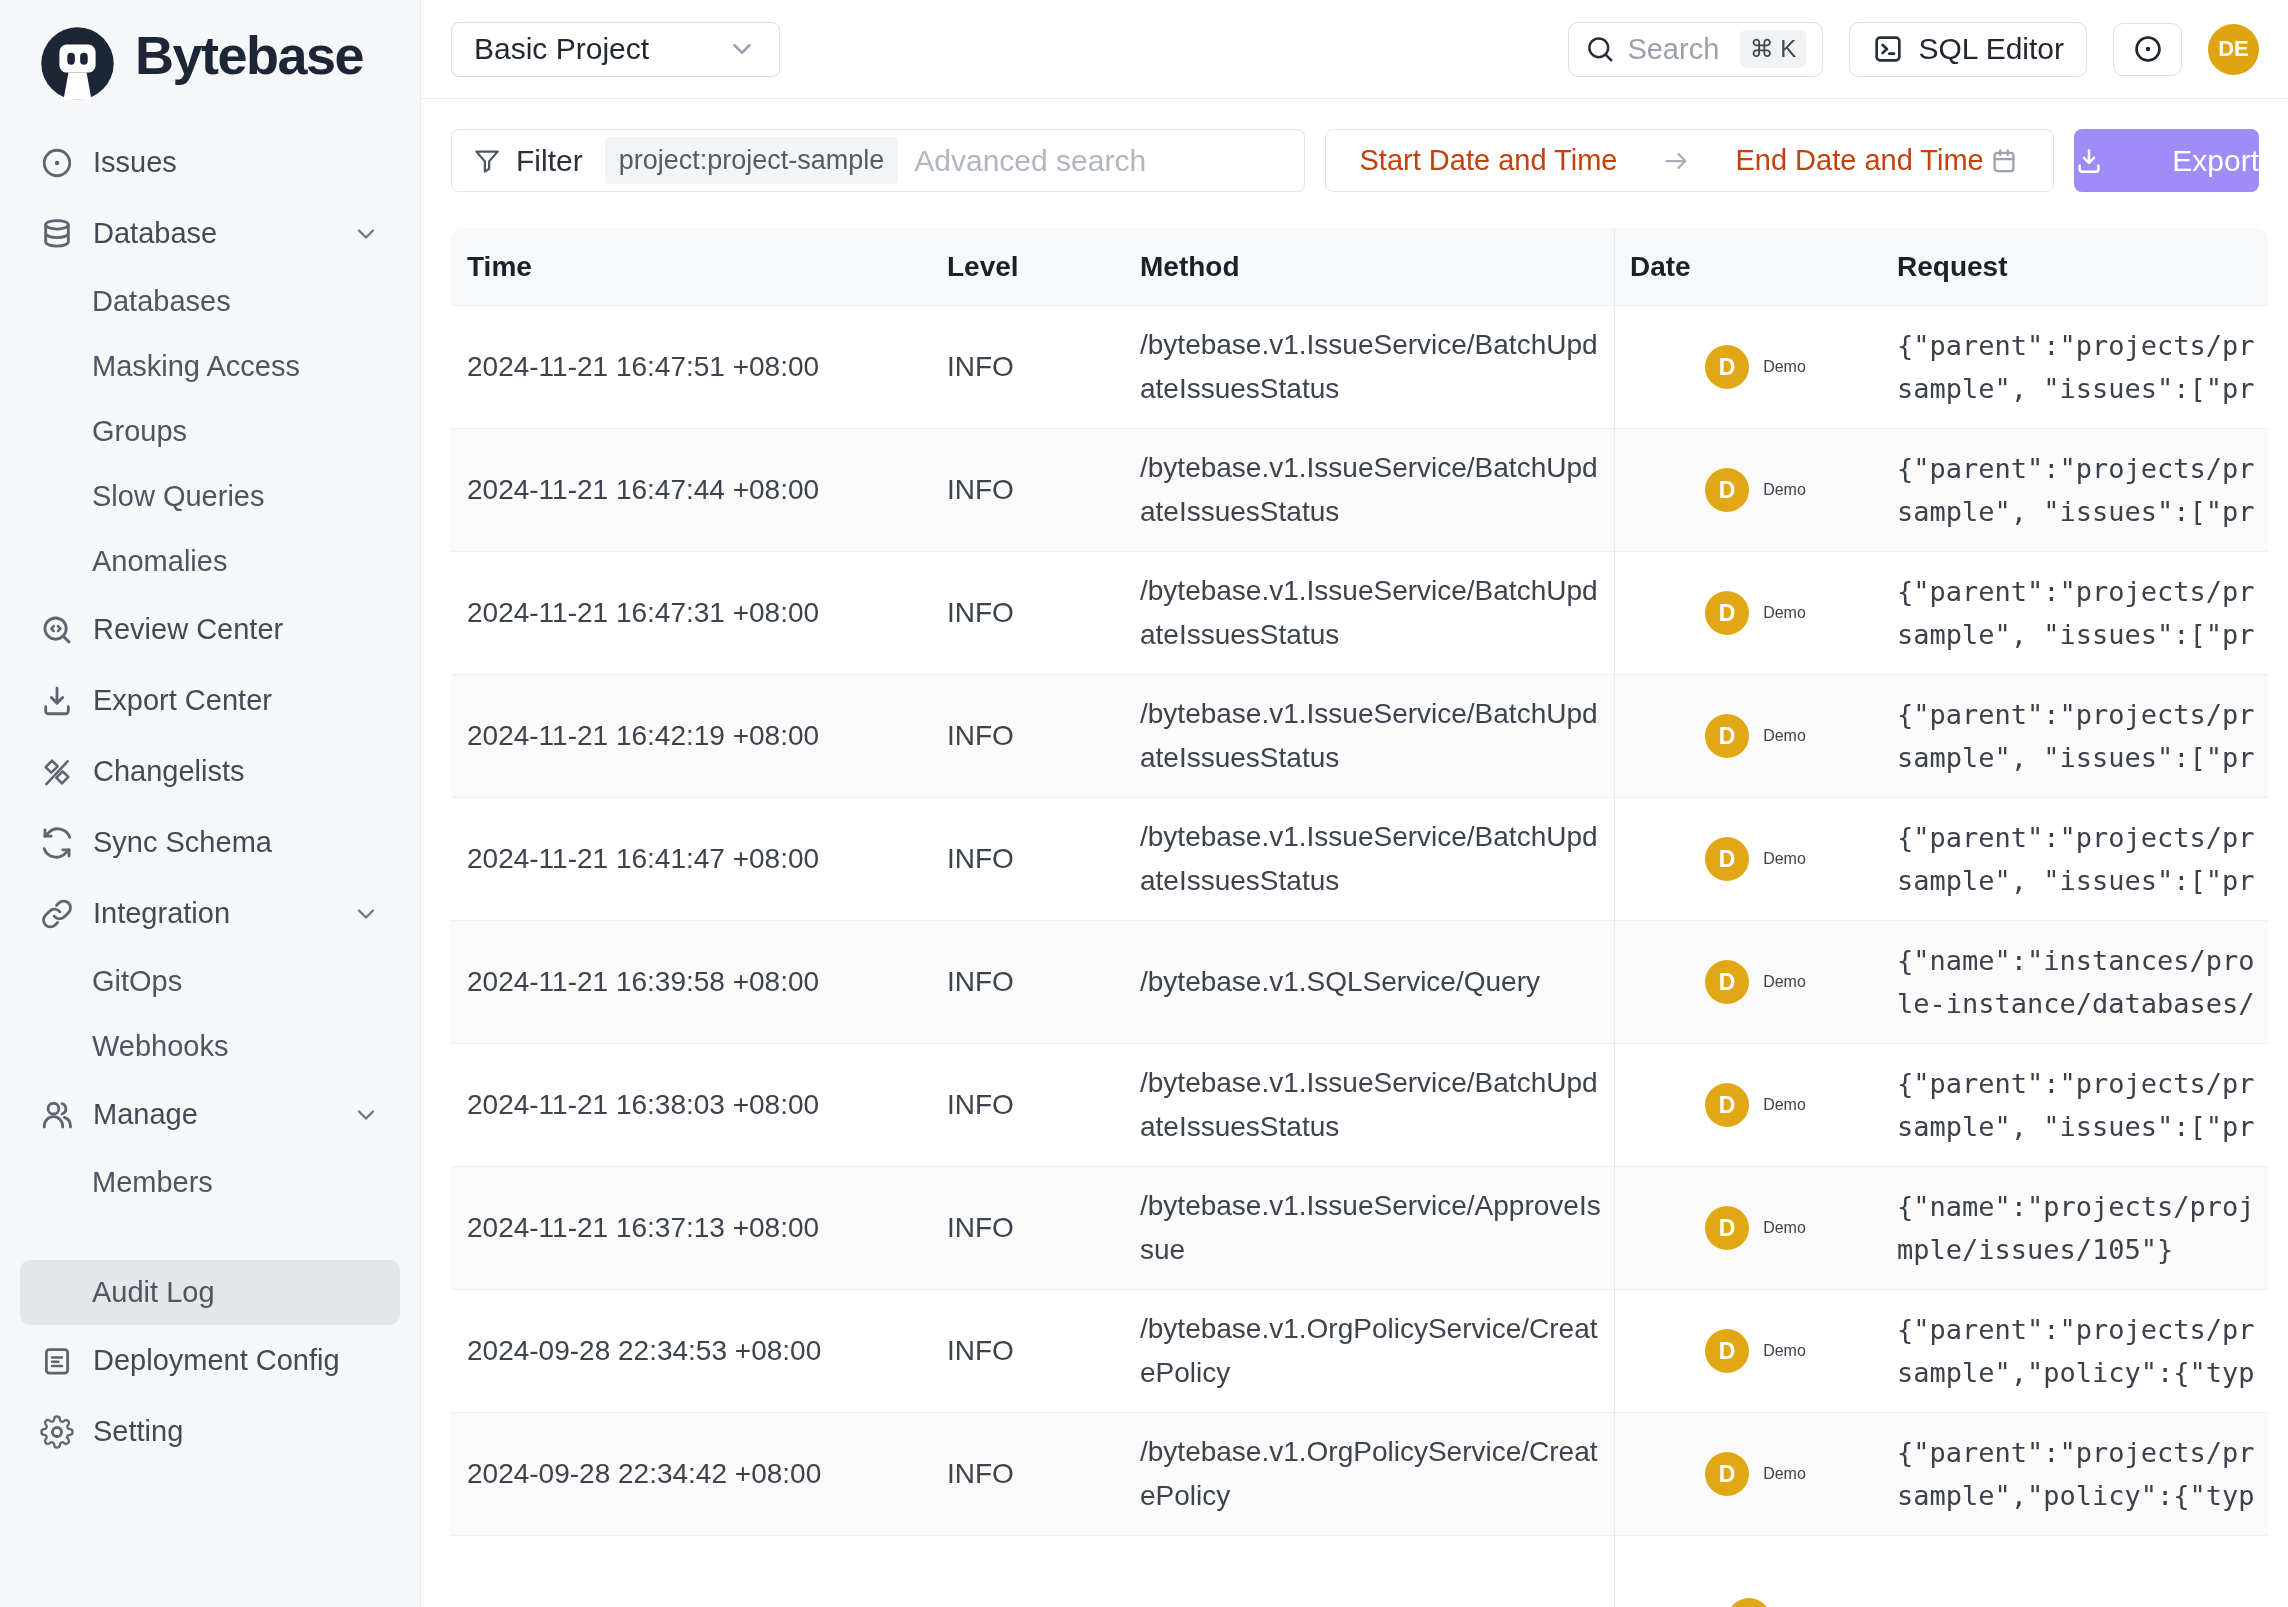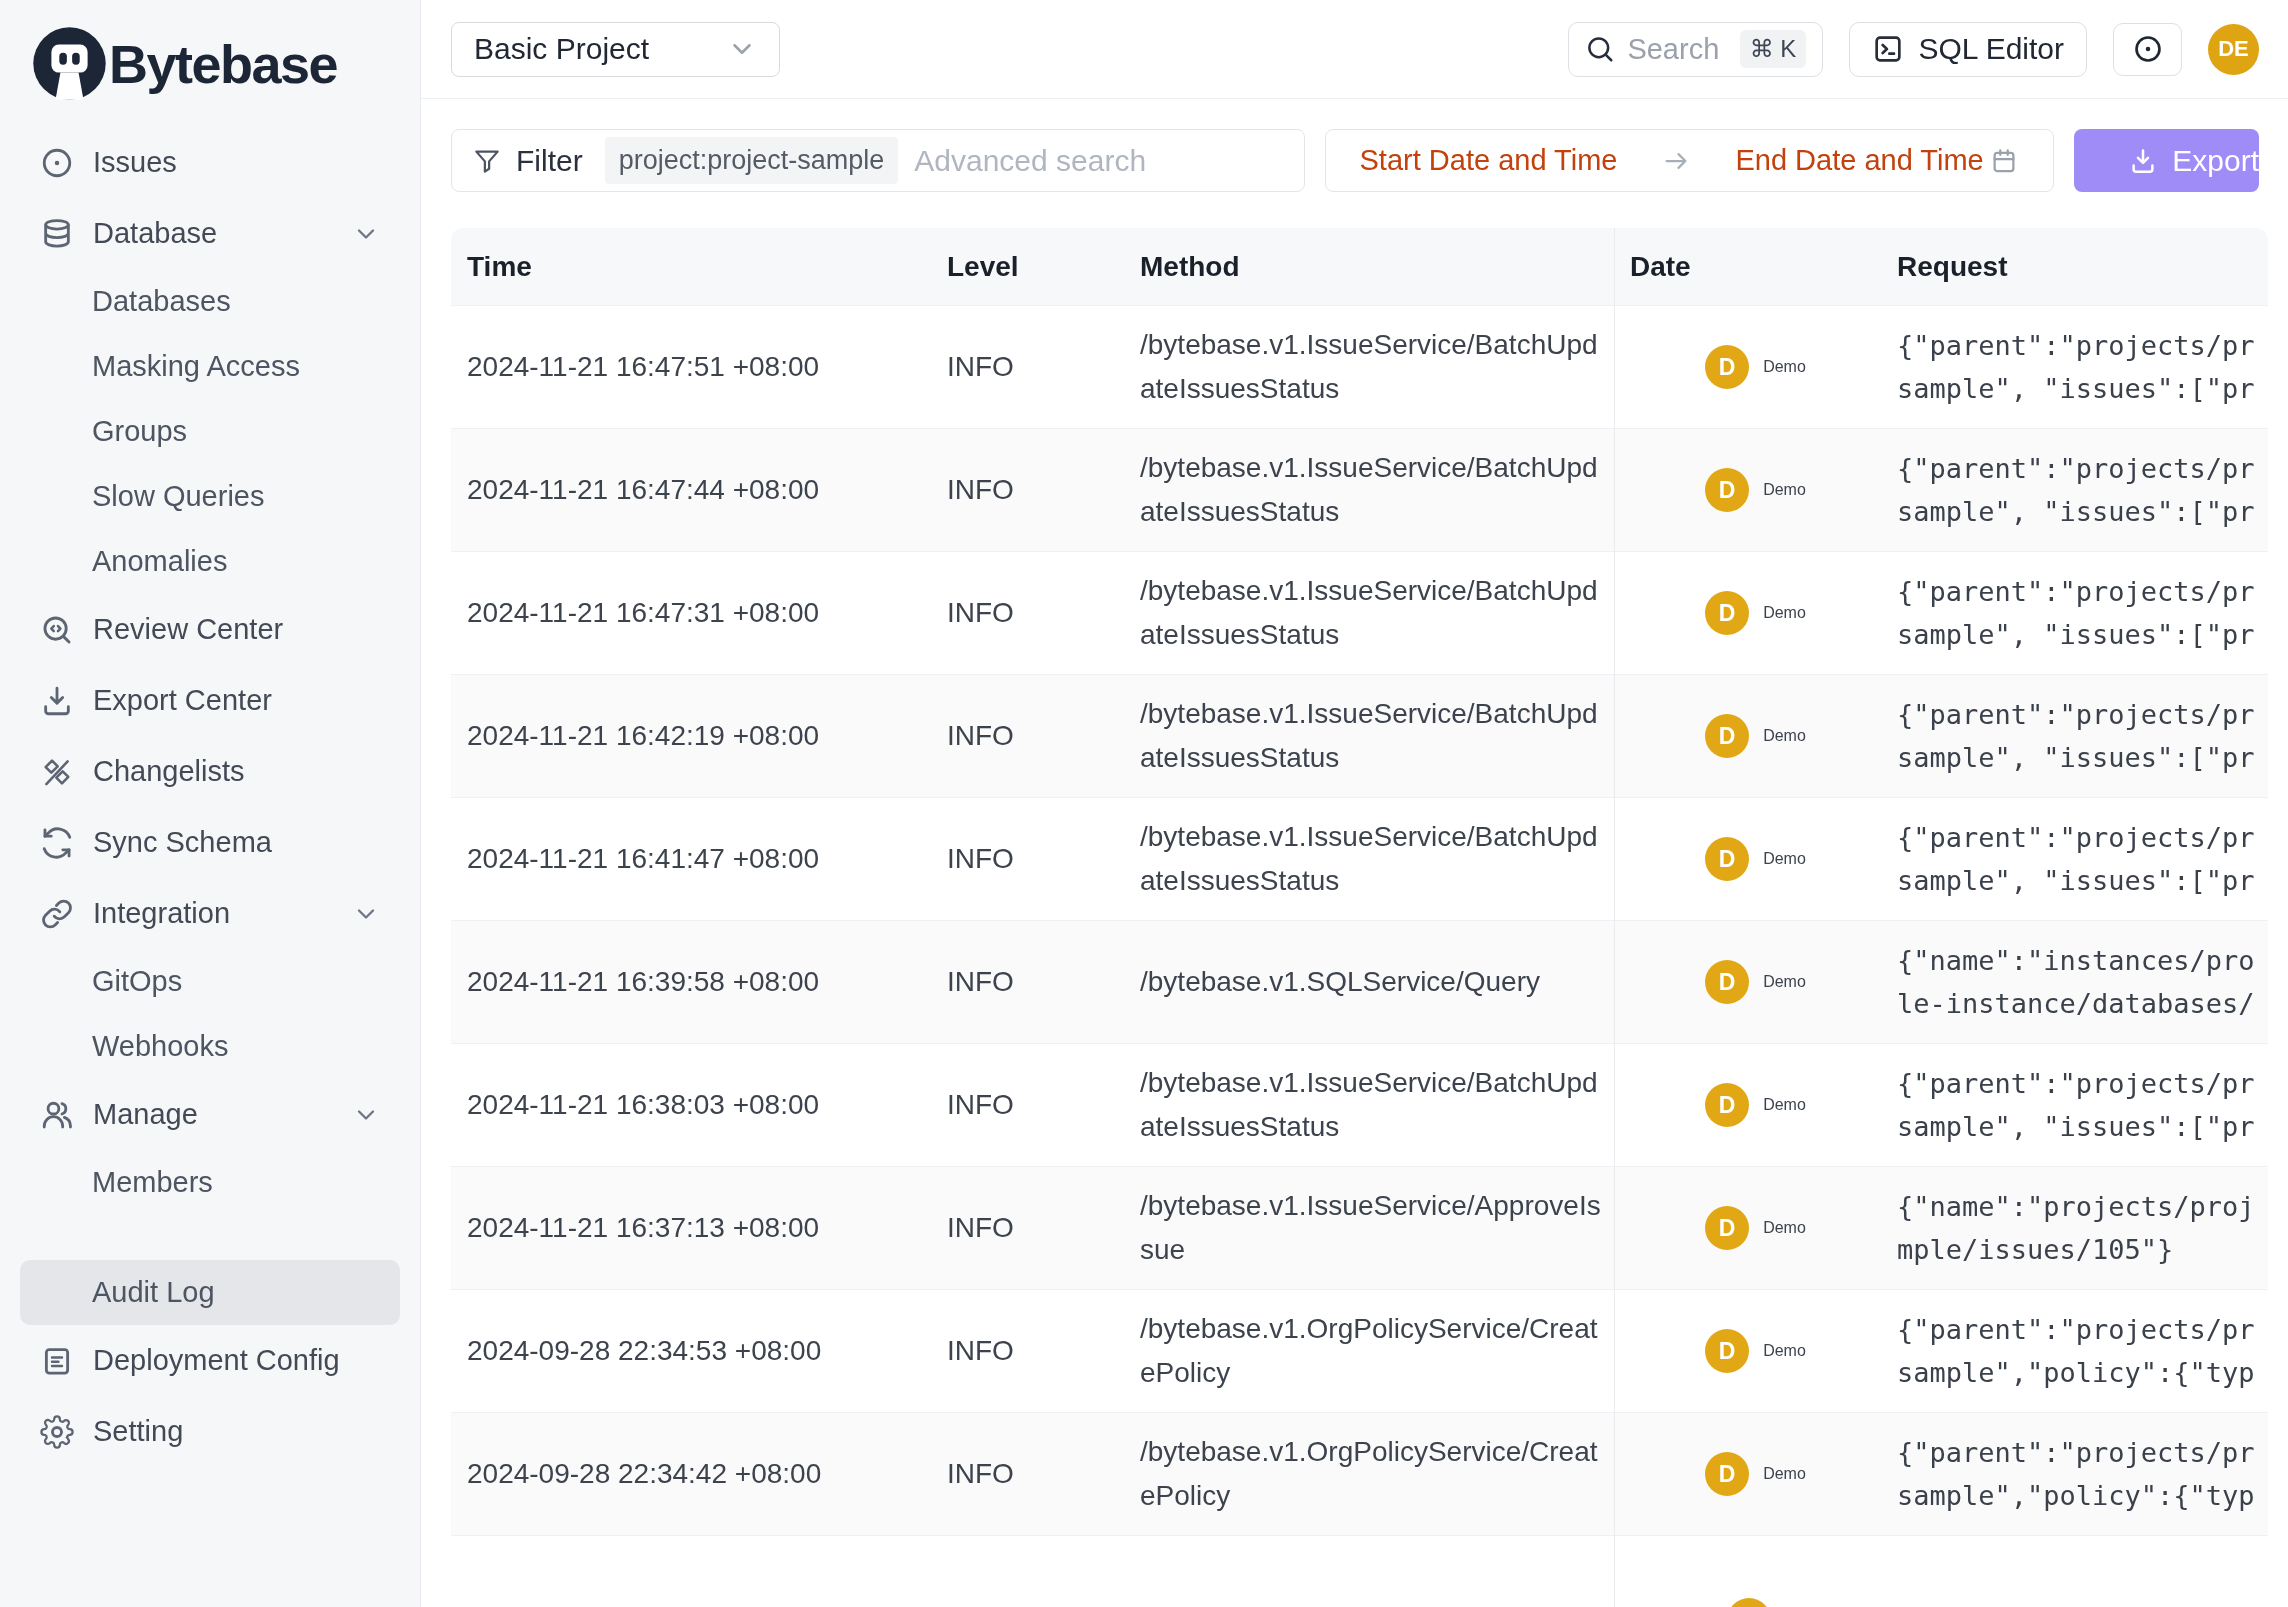--- a/index.html
+++ b/index.html
@@ -2,21 +2,21 @@
 <html><head>
 <meta charset="utf-8">
 <style>
   * { margin:0; padding:0; box-sizing:border-box; }
   html,body { width:2289px; height:1608px; overflow:hidden; background:#fff;
               font-family:"Liberation Sans", sans-serif; }
 
   
   .sidebar { position:absolute; left:0; top:0; width:421px; height:1608px;
              background:#f6f7f8; border-right:1px solid #e8eaed; }
-  .logo { display:flex; align-items:center; padding:24px 0 10px 30px; }
+  .logo { display:flex; align-items:flex-start; gap:18px; padding:24px 0 10px 38px; }
   .logo-mark { width:79px; height:79px; flex:0 0 auto; }
   .logo-text { font-size:54px; font-weight:700; color:#1c2636; letter-spacing:-1.5px; }
   .nav { margin-top:14px; }
   .nav-item { display:flex; align-items:center; height:71px; margin:0 20px;
               padding:0 20px; border-radius:10px; cursor:pointer; color:#434a56; }
   .nav-item.sub { height:65px; padding-left:72px; color:#4d5462; }
   .nav-item.active { background:#e5e6e9;margin-top:45px; }
   .nav-icon { width:34px; height:34px; margin-right:19px; color:#5d6573; flex:0 0 auto; display:flex; }
   .nav-icon svg { width:34px; height:34px; }
   .nav-label { font-size:29px; font-weight:500; }
@@ -63,21 +63,21 @@
   .chip { margin-left:22px; background:#f3f4f6; border-radius:4px; padding:8px 14px;
           font-size:27px; color:#555b66; white-space:nowrap; }
   .adv-placeholder { margin-left:16px; font-size:30px; color:#b0b6bf; }
   .datebox { display:flex; align-items:center; width:730px; height:63px; padding:0 34px;
             border:1px solid #e3e5e9; border-radius:8px; cursor:pointer; }
   .datebox .d-text { font-size:29px; color:#c2410c; white-space:nowrap; }
   .datebox .d-arrow { margin:0 44px; display:flex; color:#a8aeb8; }
   .datebox .d-arrow svg { width:30px; height:30px; }
   .datebox .d-cal { margin-left:auto; display:flex; color:#9aa1ab; }
   .datebox .d-cal svg { width:30px; height:30px; }
-  .exportbtn { display:flex; align-items:center; justify-content:flex-end; gap:14px;
+  .exportbtn { display:flex; align-items:center; justify-content:space-between; gap:14px;
             width:185px; height:63px; background:#a08cf7; border:none; border-radius:8px;
             cursor:pointer; color:#fff; }
   .exportbtn svg { width:30px; height:30px; }
   .exportbtn .label { font-size:30px; color:#fff; font-weight:400; }
 
   
   .table { position:relative; margin:36px 0 0 30px; width:1817px; }
   .col-divider { position:absolute; left:1163px; top:0; height:1683px; width:1px;
             background:#e9ebee; }
   .thead, .trow { display:grid; grid-template-columns:480px 193px 490px 267px 386px; }

